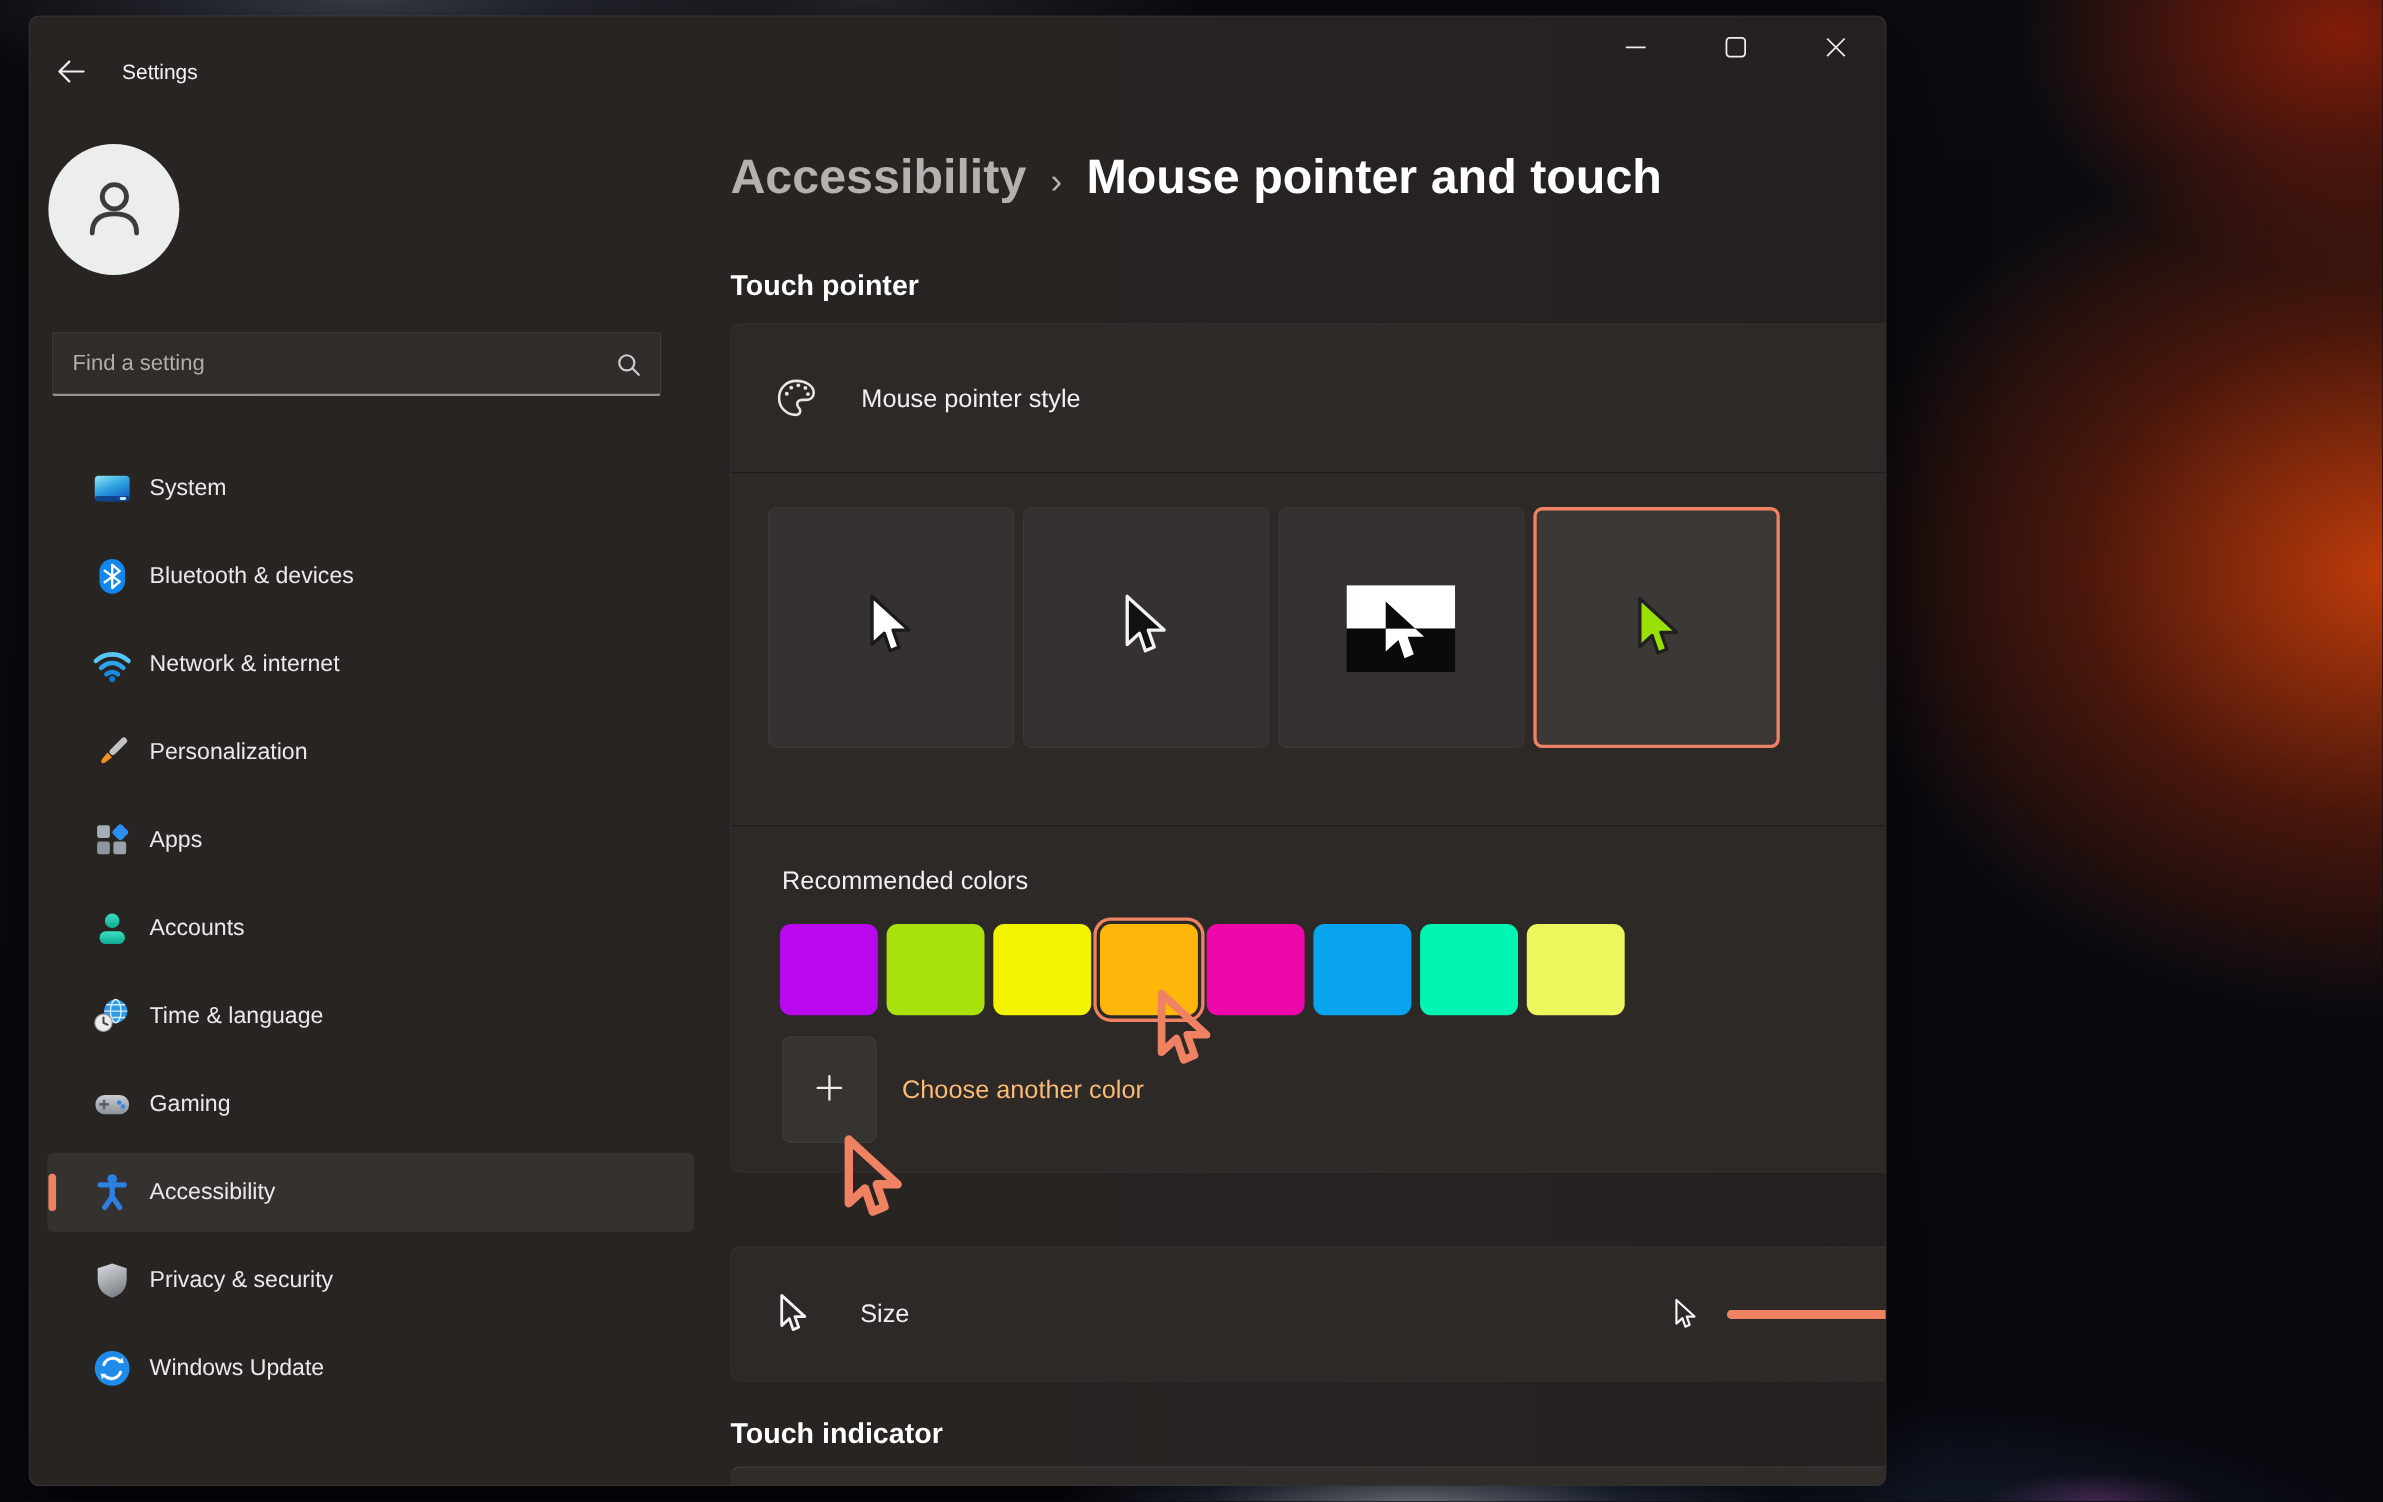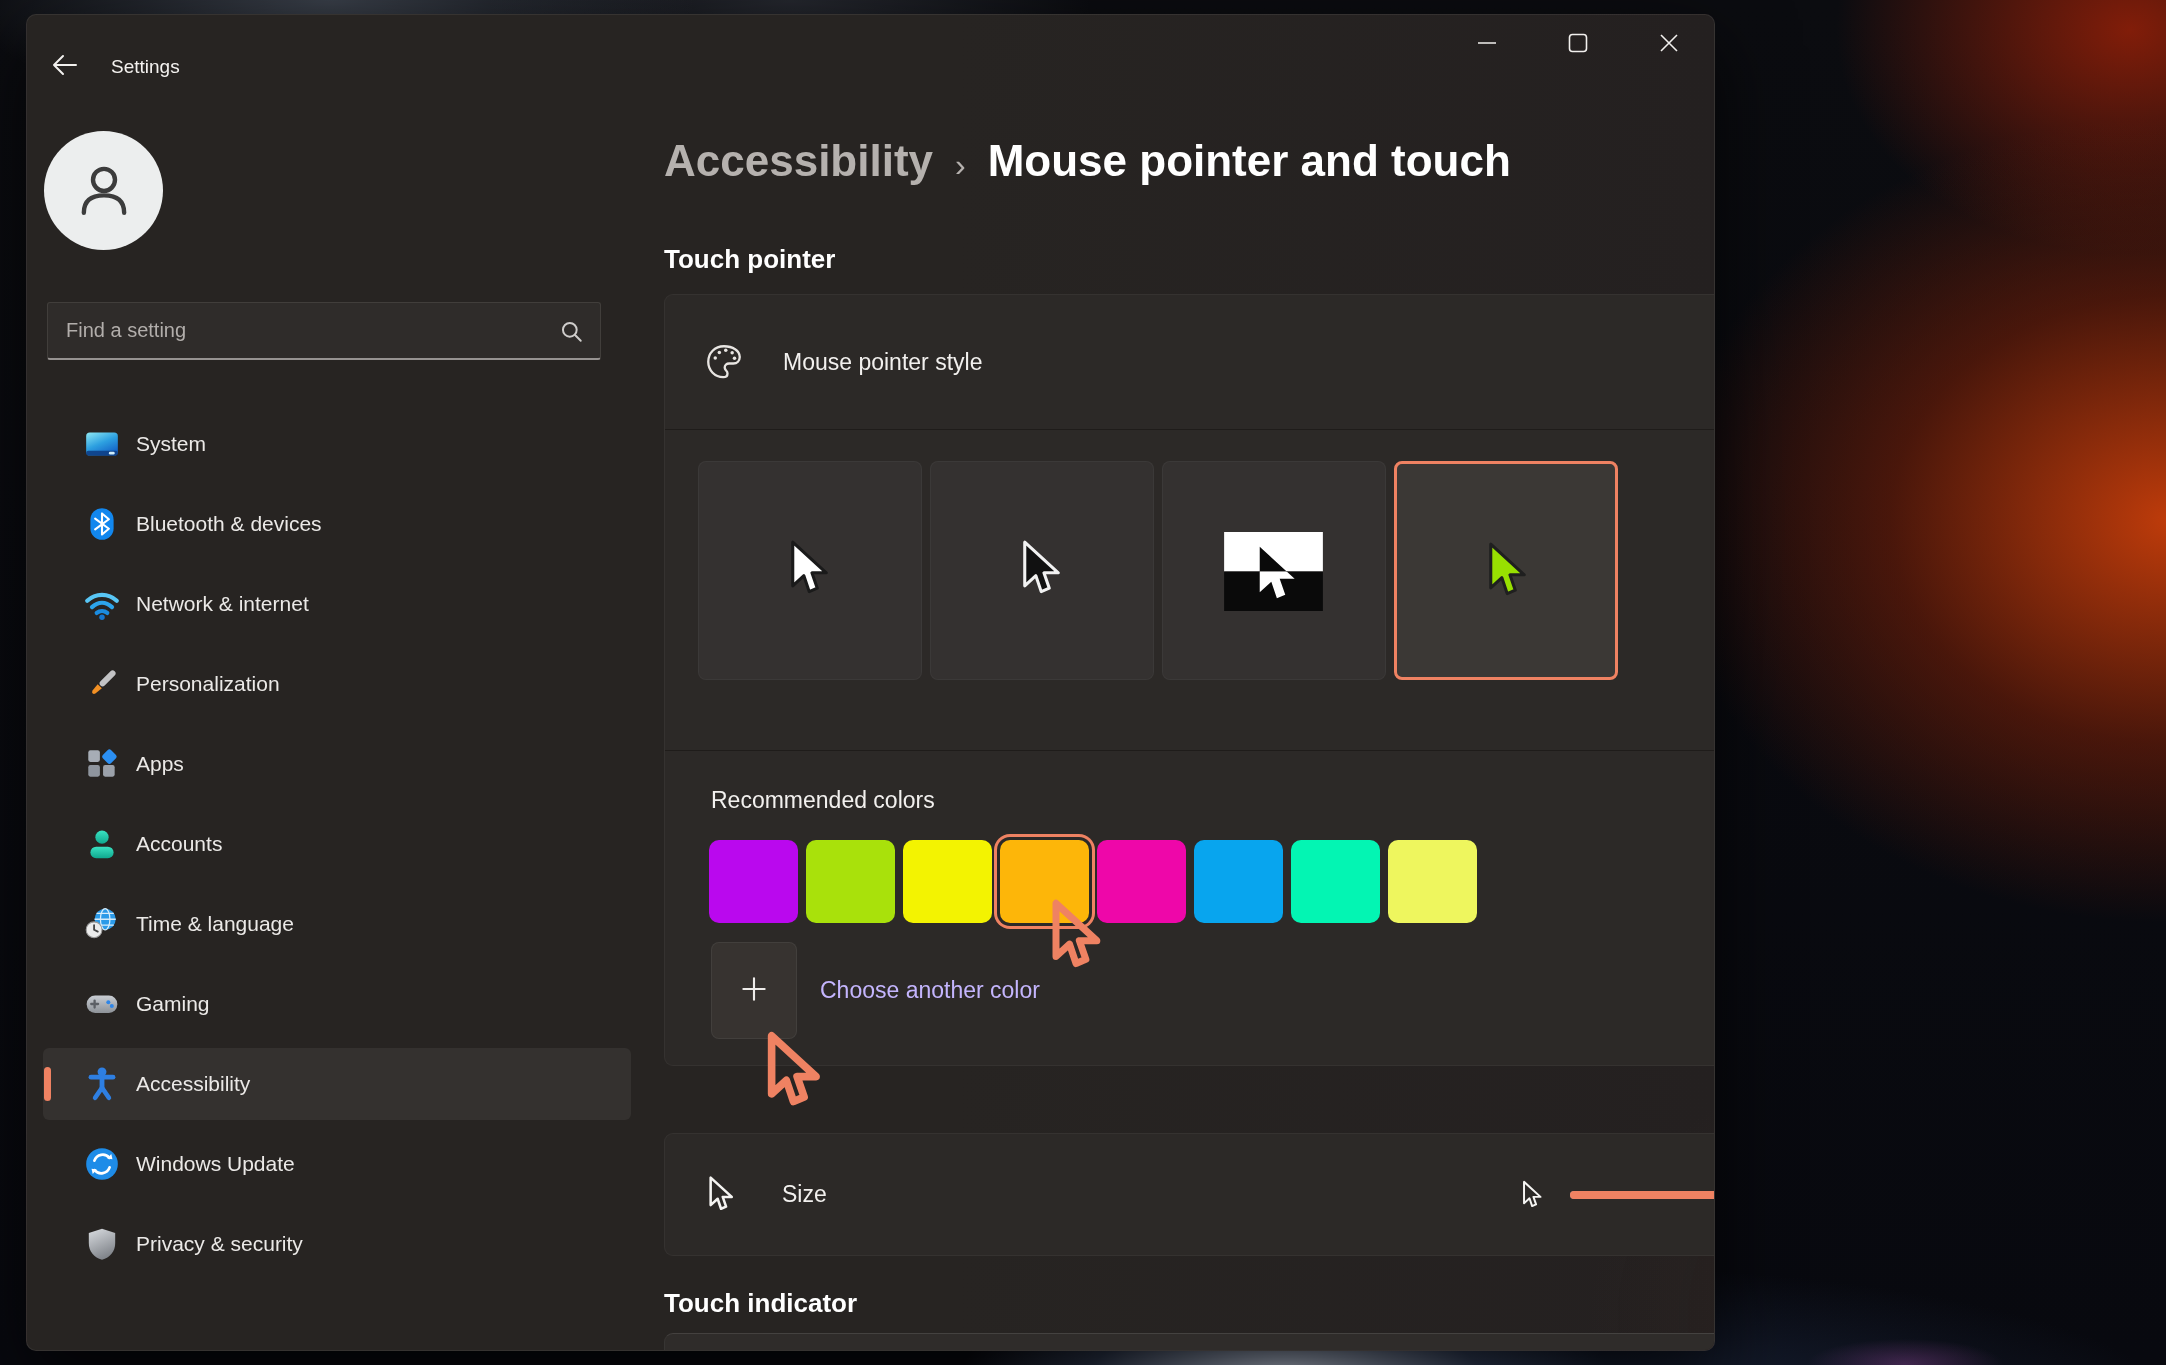--- a/index.html
+++ b/index.html
@@ -84,21 +84,21 @@
   .invert-preview { position:absolute; left:61px; top:70px; }
 
   .rec-label { position:absolute; left:46px; top:492px; font-size:23px; color:#f2f0ee; }
   .swatches { position:absolute; left:44px; top:545px; display:flex; gap:8px; }
   .swatch { width:89px; height:83px; border-radius:10px; cursor:pointer; }
   .swatch.selected { box-shadow:0 0 0 3px #2c2927, 0 0 0 6px var(--accent); }
   .plus-btn { position:absolute; left:46px; top:647px; width:86px; height:97px; border-radius:8px;
     background:#373330; border:1px solid rgba(255,255,255,.06); display:flex; align-items:center;
     justify-content:center; cursor:pointer; }
   .choose-label { position:absolute; left:155px; top:647px; height:97px; line-height:97px;
-    font-size:23px; color:#c4b5fd; }
+    font-size:23px; color:#fdba74; }
 
   .size-lead-icon { position:absolute; left:42px; top:40px; }
   .size-label { position:absolute; left:117px; top:0; line-height:121px; font-size:23px; color:#f2f0ee; }
   .small-cursor { position:absolute; left:856px; top:45px; }
   .big-cursor { position:absolute; left:1368px; top:28px; }
   .hollow use { fill:none; stroke:#f5f4f2; stroke-width:2.1; stroke-linejoin:round; }
   .track { position:absolute; left:905px; top:57px; width:438px; height:8px; border-radius:4px;
     background:#8a8886; cursor:pointer; }
   .track-fill { height:8px; border-radius:4px 0 0 4px; background:var(--accent); }
   .thumb { position:absolute; left:1103px; top:40px; width:42px; height:42px; border-radius:50%;
@@ -297,37 +297,37 @@
               <path d="M18 21.5 L11.5 31 M18 21.5 L24.5 31" stroke-width="4.4"></path>
             </g>
           </svg>
       </span>
       <span class="nav-label">Accessibility</span>
     </div>
 
     <div class="nav-item">
       <span class="nav-ico">
         <svg width="38" height="38" viewBox="0 0 36 36">
+            <path d="M18 3.5 L30.5 7.5 V17 C30.5 25.5 25.5 30.5 18 33 C10.5 30.5 5.5 25.5 5.5 17 V7.5 Z" fill="url(#gShield)"></path>
+          </svg>
+      </span>
+      <span class="nav-label">Privacy &amp; security</span>
+    </div>
+
+    <div class="nav-item">
+      <span class="nav-ico">
+        <svg width="38" height="38" viewBox="0 0 36 36">
             <circle cx="18" cy="18" r="15" fill="#1e8ce8"></circle>
             <path d="M10.8 14.8 A8.3 8.3 0 0 1 25 12.2" stroke="#fff" stroke-width="2.6" fill="none" stroke-linecap="round"></path>
             <path d="M25.2 21.2 A8.3 8.3 0 0 1 11 23.8" stroke="#fff" stroke-width="2.6" fill="none" stroke-linecap="round"></path>
             <path d="M23 12.9 L27.9 13.6 L26.8 8.6 Z" fill="#fff"></path>
             <path d="M13 23.1 L8.1 22.4 L9.2 27.4 Z" fill="#fff"></path>
           </svg>
       </span>
       <span class="nav-label">Windows Update</span>
-    </div>
-
-    <div class="nav-item">
-      <span class="nav-ico">
-        <svg width="38" height="38" viewBox="0 0 36 36">
-            <path d="M18 3.5 L30.5 7.5 V17 C30.5 25.5 25.5 30.5 18 33 C10.5 30.5 5.5 25.5 5.5 17 V7.5 Z" fill="url(#gShield)"></path>
-          </svg>
-      </span>
-      <span class="nav-label">Privacy &amp; security</span>
     </div>
   </nav>
 
   <div class="breadcrumb">
     <span class="bc-parent">Accessibility</span>
     <span class="bc-sep">›</span>
     <span class="bc-current">Mouse pointer and touch</span>
   </div>
 
   <div class="section-title" style="top:229px">Touch pointer</div>

